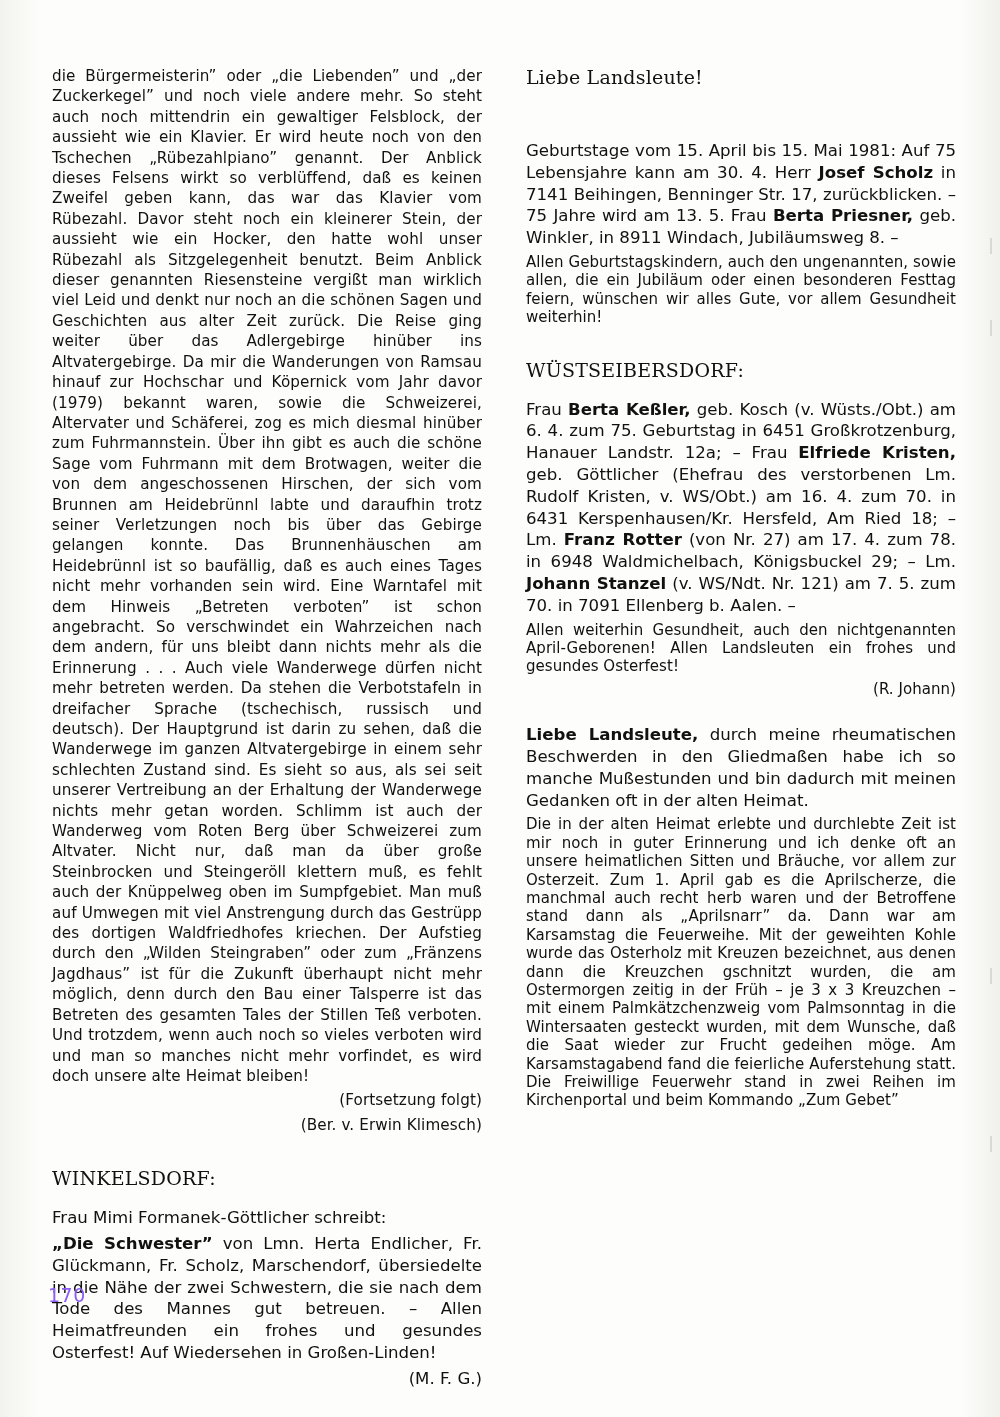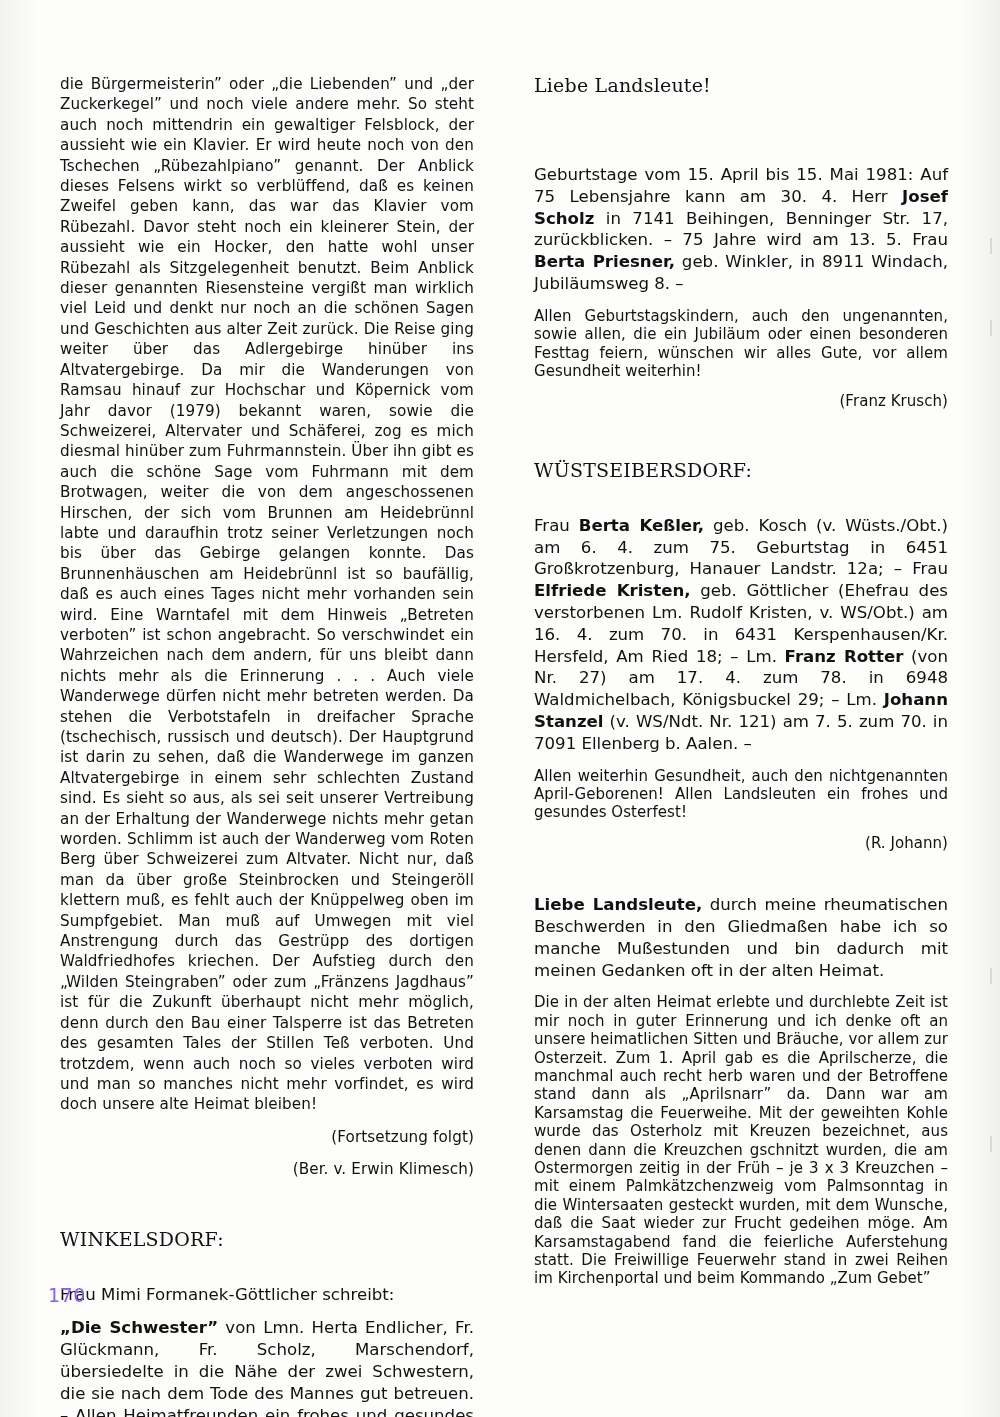--- a/index.html
+++ b/index.html
@@ -35,21 +35,21 @@
     left: 48px;
     top: 62px;
     width: 912px;
     display: flex;
     gap: 36px;
   }
   .col {
     width: 438px;
   }
   p {
-    margin: 12px;
+    margin: 4px;
     text-align: justify;
     text-justify: inter-word;
     hyphens: manual;
   }
   .body-text {
     font-size: 15.2px;
     line-height: 20.4px;
     letter-spacing: 0.1px;
   }
   .body-text-sm {
@@ -132,21 +132,20 @@
 
       <div class="gap-l"></div>
 
 
       <div class="gap-s"></div>
 
       <p class="lead"><span>Geburtstage vom 15. April bis 15. Mai 1981: Auf 75 Lebensjahre kann am 30. 4. Herr </span><b>Josef Scholz</b><span> in 7141 Beihingen, Benninger Str. 17, zurückblicken. – 75 Jahre wird am 13. 5. Frau </span><b>Berta Priesner,</b><span> geb. Winkler, in 8911 Windach, Jubiläumsweg 8. –</span></p>
 
       <p class="body-text-sm">Allen Geburtstagskindern, auch den ungenannten, sowie allen, die ein Jubiläum oder einen besonderen Festtag feiern, wünschen wir alles Gute, vor allem Gesundheit weiterhin!</p>
 
-      <p class="body-text-sm right-ind">(Franz Krusch)</p>
 
       <div class="gap-l"></div>
 
       <p class="heading-serif">WÜSTSEIBERSDORF:</p>
 
       <div class="gap-s"></div>
 
 
       <p class="lead"><span>Frau </span><b>Berta Keßler,</b><span> geb. Kosch (v. Wüsts./Obt.) am 6. 4. zum 75. Geburtstag in 6451 Großkrotzenburg, Hanauer Landstr. 12a; – Frau </span><b>Elfriede Kristen,</b><span> geb. Göttlicher (Ehefrau des verstorbenen Lm. Rudolf Kristen, v. WS/Obt.) am 16. 4. zum 70. in 6431 Kerspenhausen/Kr. Hersfeld, Am Ried 18; – Lm. </span><b>Franz Rotter</b><span> (von Nr. 27) am 17. 4. zum 78. in 6948 Waldmichelbach, Königsbuckel 29; – Lm. </span><b>Johann Stanzel</b><span> (v. WS/Ndt. Nr. 121) am 7. 5. zum 70. in 7091 Ellenberg b. Aalen. –</span></p>
 

